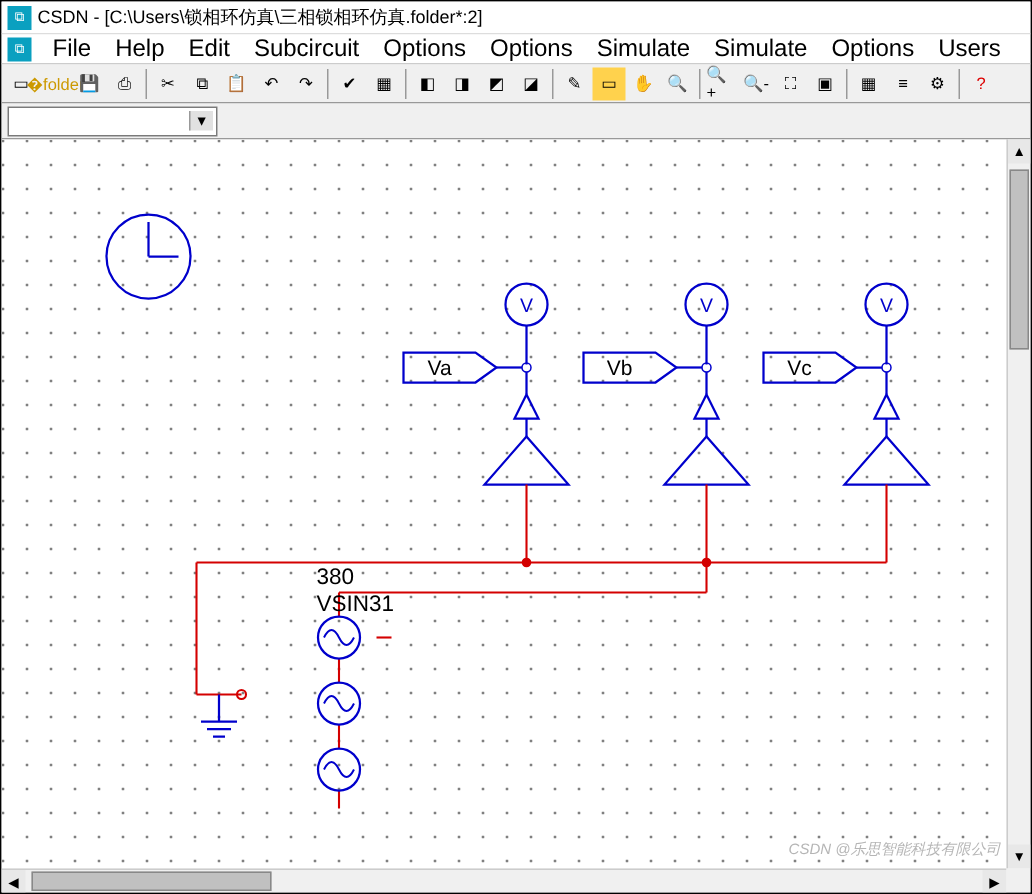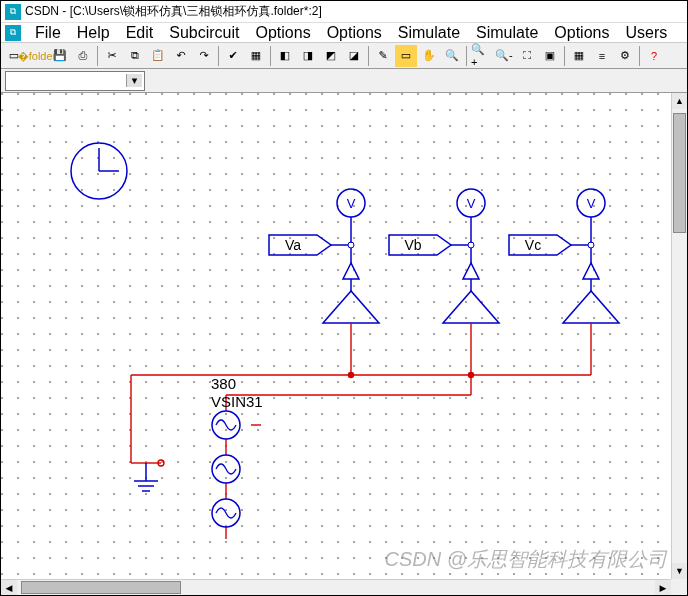--- a/index.html
+++ b/index.html
@@ -18,21 +18,21 @@
   .combo .arrow { margin-left: auto; width: 16px; text-align: center; background: #e1e1e1; border-left: 1px solid #999; }
   .canvas-wrap { position: absolute; top: 92px; left: 0; right: 16px; bottom: 16px; overflow: hidden; background: #fff; }
   .scrollbar-v { position: absolute; top: 92px; right: 0; bottom: 16px; width: 16px; background: #f0f0f0; border-left: 1px solid #ccc;}
   .scrollbar-v .thumb { position:absolute; left:1px; right:1px; top:20px; height:120px; background:#c0c0c0; border:1px solid #888;}
   .scrollbar-v .arr { position:absolute; left:0; right:0; height:16px; text-align:center; font-size:9px; line-height:16px; background:#e8e8e8;}
   .scrollbar-h { position: absolute; left: 0; right: 16px; bottom: 0; height: 16px; background: #f0f0f0; border-top:1px solid #ccc;}
   .scrollbar-h .thumb { position:absolute; top:1px; bottom:1px; left:20px; width:160px; background:#c0c0c0; border:1px solid #888;}
   .scrollbar-h .arr { position:absolute; top:0; bottom:0; width:16px; text-align:center; font-size:9px; line-height:16px; background:#e8e8e8;}
   .corner { position:absolute; right:0; bottom:0; width:16px; height:16px; background:#f0f0f0;}
   svg text { font-family: Arial, sans-serif; }
-  .watermark { position: absolute; right: 20px; bottom: 22px; color: rgba(120,120,120,0.55); font-size: 20px; font-style: italic; pointer-events: none; }
+  .watermark { position: absolute; right: 20px; bottom: 22px; color: rgba(120,120,120,0.55); font-size: 10px; font-style: italic; pointer-events: none; }
 </style>
 </head>
 <body>
 
 <div class="titlebar">
   <span class="icon">⧉</span>
   <span class="title">
     <span>CSDN</span>
     <span> - </span>
     <span>[C:\Users\锁相环仿真\三相锁相环仿真.folder*:2]</span>

